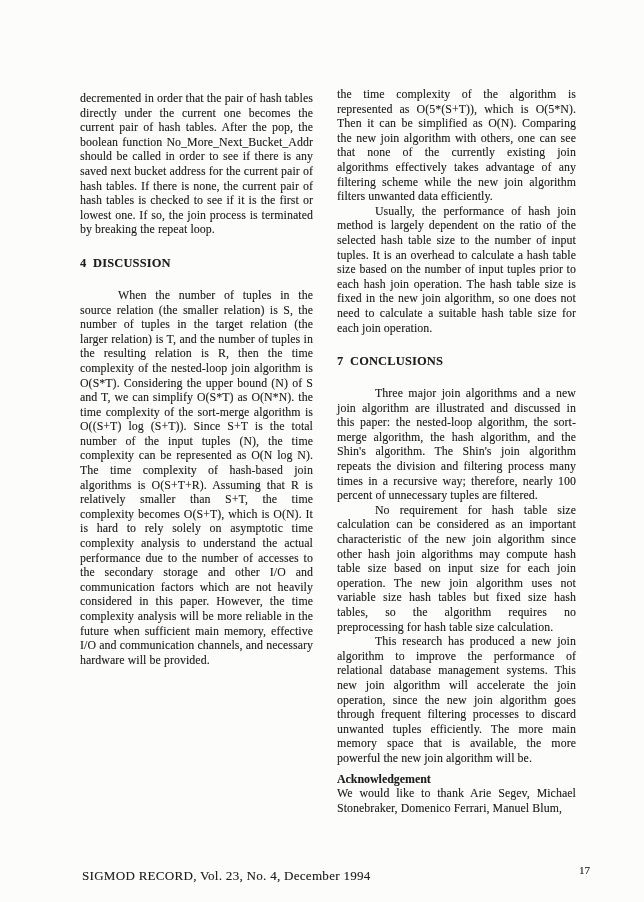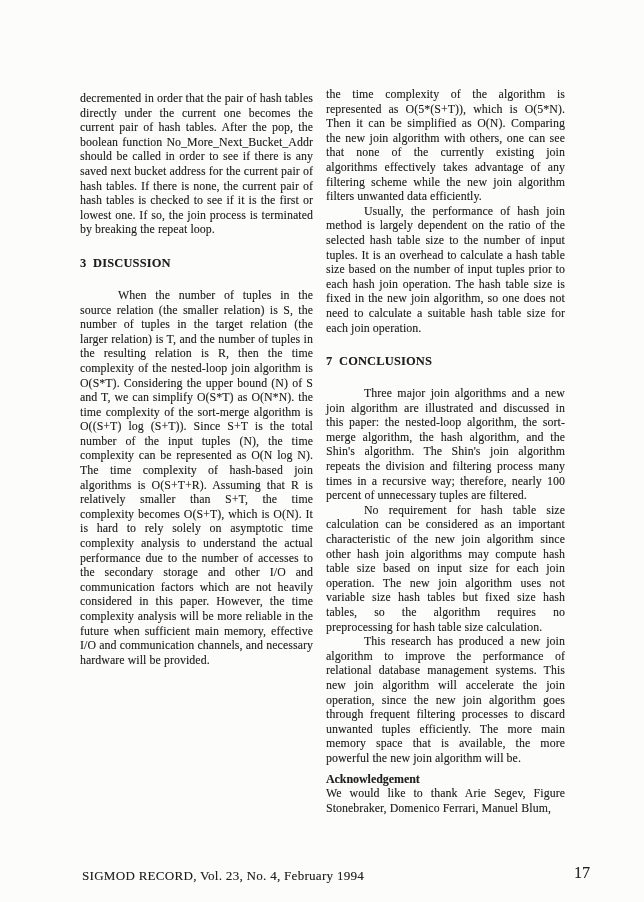--- a/index.html
+++ b/index.html
@@ -22,21 +22,21 @@
   }
   .column {
     position: absolute;
   }
   .col-left {
     left: 80px;
     top: 91px;
     width: 233px;
   }
   .col-right {
-    left: 326px;
+    left: 337px;
     top: 87px;
     width: 239px;
   }
   p.body-par {
     margin: 0;
     font-size: 11.8px;
     line-height: 14.6px;
     text-align: justify;
     letter-spacing: 0.1px;
   }
@@ -62,41 +62,41 @@
     left: 82px;
     top: 868px;
     font-size: 13px;
     letter-spacing: 0.3px;
     white-space: nowrap;
   }
   .footer-pageno {
     position: absolute;
     right: 54px;
     top: 864px;
-    font-size: 16px;
+    font-size: 11px;
   }
 </style>
 </head>
 <body>
 
 <div class="page">
 
   <div class="column col-left">
     <p class="body-par">decremented in order that the pair of hash tables directly under the current one becomes the current pair of hash tables. After the pop, the boolean function No_More_Next_Bucket_Addr should be called in order to see if there is any saved next bucket address for the current pair of hash tables. If there is none, the current pair of hash tables is checked to see if it is the first or lowest one. If so, the join process is terminated by breaking the repeat loop.</p>
-    <h2 class="section-heading">3  DISCUSSION</h2>
+    <h2 class="section-heading">4  DISCUSSION</h2>
     <p class="body-par indent">When the number of tuples in the source relation (the smaller relation) is S, the number of tuples in the target relation (the larger relation) is T, and the number of tuples in the resulting relation is R, then the time complexity of the nested-loop join algorithm is O(S*T). Considering the upper bound (N) of S and T, we can simplify O(S*T) as O(N*N). the time complexity of the sort-merge algorithm is O((S+T) log (S+T)). Since S+T is the total number of the input tuples (N), the time complexity can be represented as O(N log N). The time complexity of hash-based join algorithms is O(S+T+R). Assuming that R is relatively smaller than S+T, the time complexity becomes O(S+T), which is O(N). It is hard to rely solely on asymptotic time complexity analysis to understand the actual performance due to the number of accesses to the secondary storage and other I/O and communication factors which are not heavily considered in this paper. However, the time complexity analysis will be more reliable in the future when sufficient main memory, effective I/O and communication channels, and necessary hardware will be provided.</p>
   </div>
 
   <div class="column col-right">
     <p class="body-par">the time complexity of the algorithm is represented as O(5*(S+T)), which is O(5*N). Then it can be simplified as O(N). Comparing the new join algorithm with others, one can see that none of the currently existing join algorithms effectively takes advantage of any filtering scheme while the new join algorithm filters unwanted data efficiently.</p>
     <p class="body-par indent">Usually, the performance of hash join method is largely dependent on the ratio of the selected hash table size to the number of input tuples. It is an overhead to calculate a hash table size based on the number of input tuples prior to each hash join operation. The hash table size is fixed in the new join algorithm, so one does not need to calculate a suitable hash table size for each join operation.</p>
     <h2 class="section-heading">7  CONCLUSIONS</h2>
     <p class="body-par indent">Three major join algorithms and a new join algorithm are illustrated and discussed in this paper: the nested-loop algorithm, the sort-merge algorithm, the hash algorithm, and the Shin's algorithm. The Shin's join algorithm repeats the division and filtering process many times in a recursive way; therefore, nearly 100 percent of unnecessary tuples are filtered.</p>
     <p class="body-par indent">No requirement for hash table size calculation can be considered as an important characteristic of the new join algorithm since other hash join algorithms may compute hash table size based on input size for each join operation. The new join algorithm uses not variable size hash tables but fixed size hash tables, so the algorithm requires no preprocessing for hash table size calculation.</p>
     <p class="body-par indent">This research has produced a new join algorithm to improve the performance of relational database management systems. This new join algorithm will accelerate the join operation, since the new join algorithm goes through frequent filtering processes to discard unwanted tuples efficiently. The more main memory space that is available, the more powerful the new join algorithm will be.</p>
     <h3 class="ack-heading">Acknowledgement</h3>
-    <p class="body-par">We would like to thank Arie Segev, Figure Stonebraker, Domenico Ferrari, Manuel Blum,</p>
+    <p class="body-par">We would like to thank Arie Segev, Michael Stonebraker, Domenico Ferrari, Manuel Blum,</p>
   </div>
 
-  <div class="footer-journal">SIGMOD RECORD, Vol. 23, No. 4, February 1994</div>
+  <div class="footer-journal">SIGMOD RECORD, Vol. 23, No. 4, December 1994</div>
   <div class="footer-pageno">17</div>
 
 </div>
 
 </body></html>

